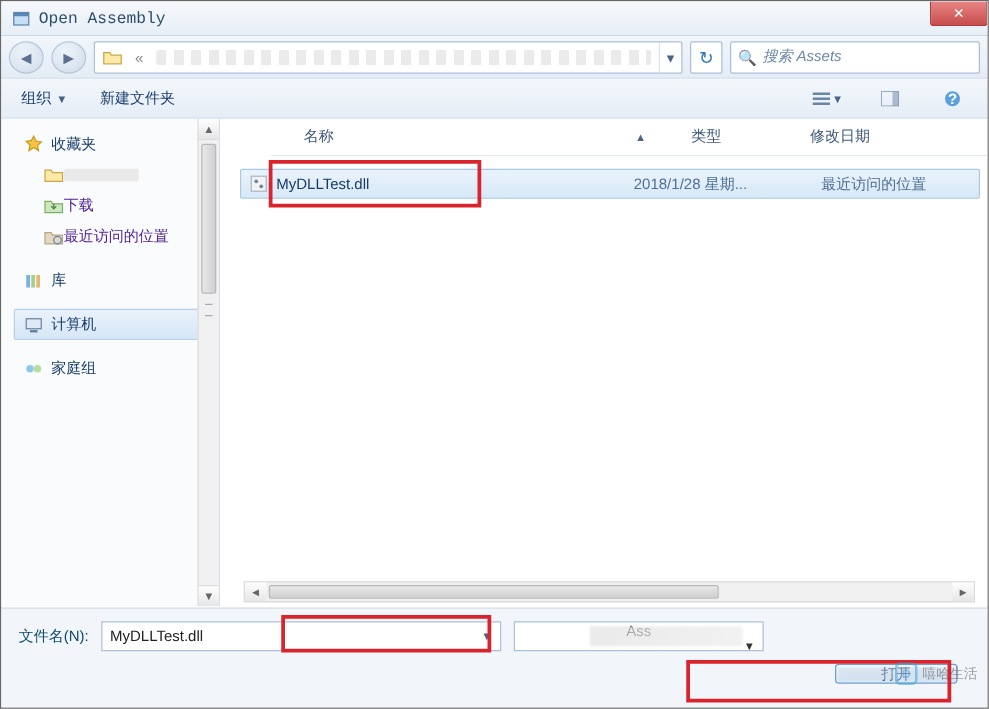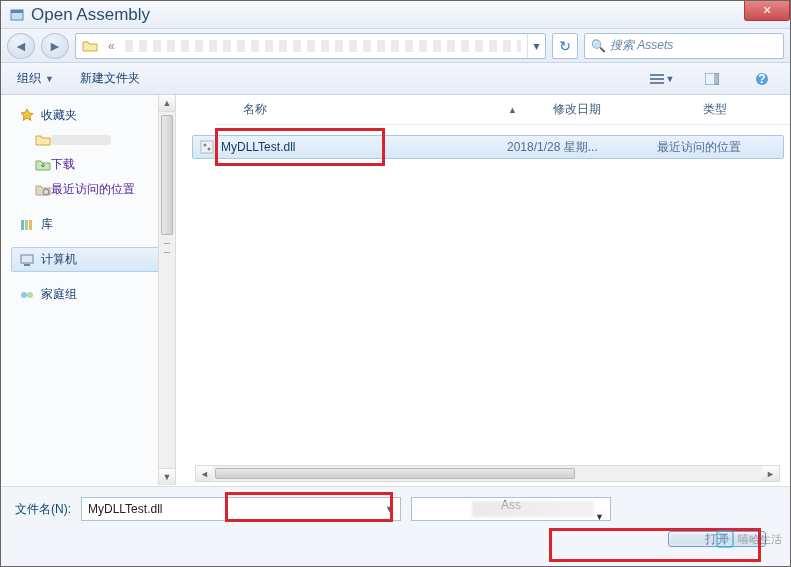--- a/index.html
+++ b/index.html
@@ -1,20 +1,20 @@
 <!DOCTYPE html>
 <html><head>
 <meta charset="utf-8">
 <style>
 * { box-sizing: border-box; margin: 0; padding: 0; font-family: "Microsoft YaHei", "Segoe UI", Tahoma, sans-serif; font-size: 12px; }
 body { background: #fff; width: 791px; height: 567px; overflow: hidden; position: relative; border: 1px solid #666; }
 
 .titlebar { height: 28px; background: linear-gradient(#f6f9fc, #e7eef6); display: flex; align-items: center; padding: 0 8px; border-bottom: 1px solid #c9d6e6; }
 .titlebar .app-icon { width: 16px; height: 16px; margin-right: 6px; display: inline-block; }
-.titlebar .title { font-size: 17px; color: #2b4d6d; }
+.titlebar .title { font-size: 13px; color: #2b4d6d; font-family: Liberation Mono, monospace; }
 
 .navbar { height: 34px; background: linear-gradient(#f2f6fb, #e4ecf5); display: flex; align-items: center; padding: 4px 6px; gap: 6px; border-bottom: 1px solid #c9d6e6; }
 .nav-btn { width: 28px; height: 26px; border-radius: 50%; background: radial-gradient(circle at 40% 30%, #eef3f9, #cfdceb); border: 1px solid #b6c6d9; display: flex; align-items: center; justify-content: center; color: #58728f; font-size: 14px; }
 .addr-wrap { flex: 1; display: flex; align-items: center; border: 1px solid #abc0d9; border-radius: 2px; background: #fff; height: 26px; }
 .addr-folder-icon { width: 20px; height: 20px; margin: 0 4px; display: inline-flex; align-items: center; justify-content: center; }
 .addr-placeholder { flex: 1; height: 12px; margin: 0 6px; background: repeating-linear-gradient(90deg, #ddd, #ddd 8px, #fff 8px, #fff 14px); opacity: 0.6; border-radius: 2px; }
 .addr-drop { width: 18px; display: flex; align-items: center; justify-content: center; color: #486588; border-left: 1px solid #d9e3ef; height: 100%; }
 .refresh { width: 26px; height: 26px; border: 1px solid #abc0d9; border-radius: 2px; background: #fff; display: flex; align-items: center; justify-content: center; color: #2f7bbd; font-size: 14px; }
 .search-wrap { width: 200px; height: 26px; border: 1px solid #abc0d9; background: #fff; border-radius: 2px; display: flex; align-items: center; padding: 0 6px; color: #6a88a8; font-style: italic; }
 .search-wrap .mag { margin-right: 4px; color: #5173a5; font-style: normal; }
@@ -230,22 +230,22 @@
       <div class="arrow down">▼</div>
     </div>
   </div>
 
   <div class="main">
     <div class="columns">
       <div class="col col-name">
         <span>名称</span>
         <span class="sort">▲</span>
       </div>
+      <div class="col col-type">类型</div>
       <div class="col col-date">修改日期</div>
-      <div class="col col-type">类型</div>
     </div>
     <div class="filelist">
       <div class="fileitem">
         <span class="ico">
             <svg width="14" height="14">
               <rect x="1" y="1" width="12" height="12" fill="#f2f2f2" stroke="#aab8c8"></rect>
               <circle cx="5" cy="5" r="1.5" fill="#6a86a4"></circle>
               <circle cx="9" cy="9" r="1.5" fill="#6a86a4"></circle>
             </svg>
           </span>

